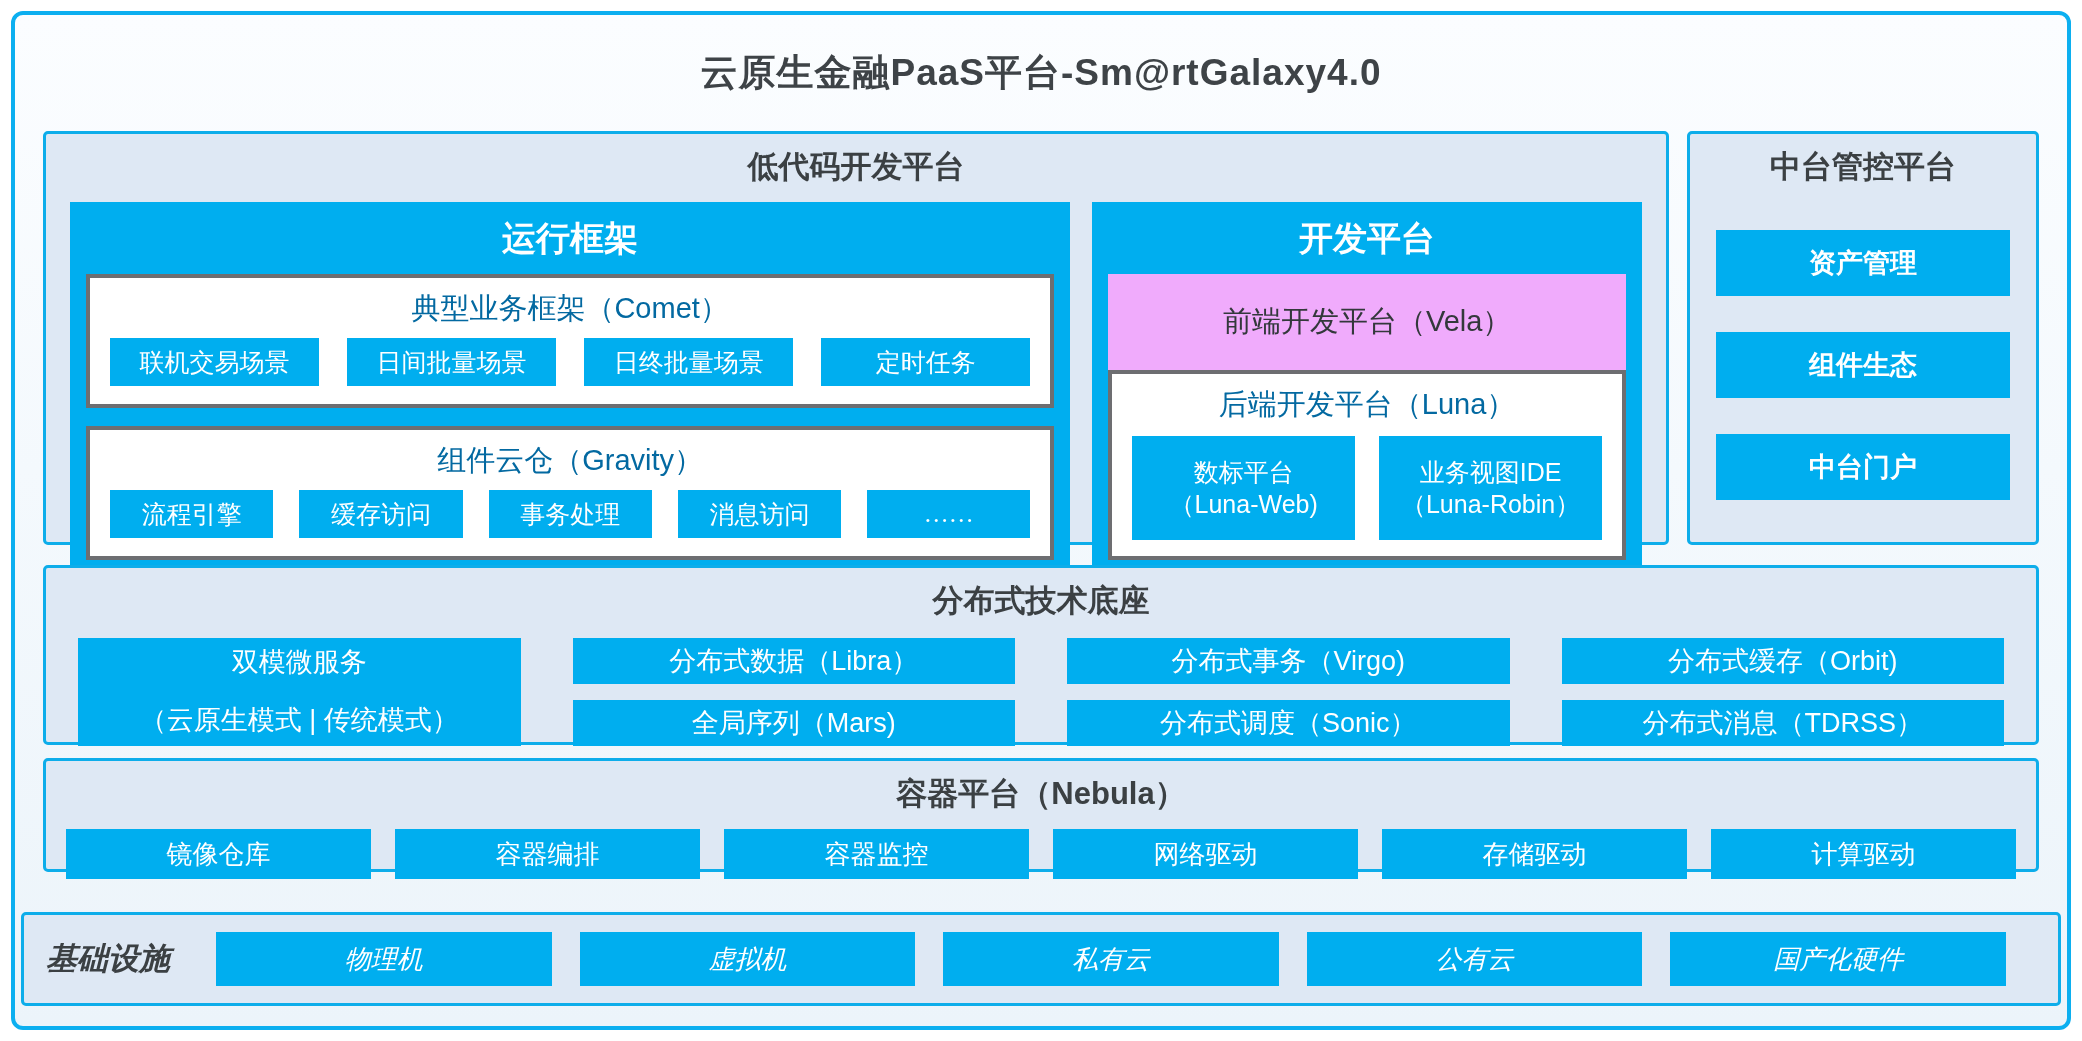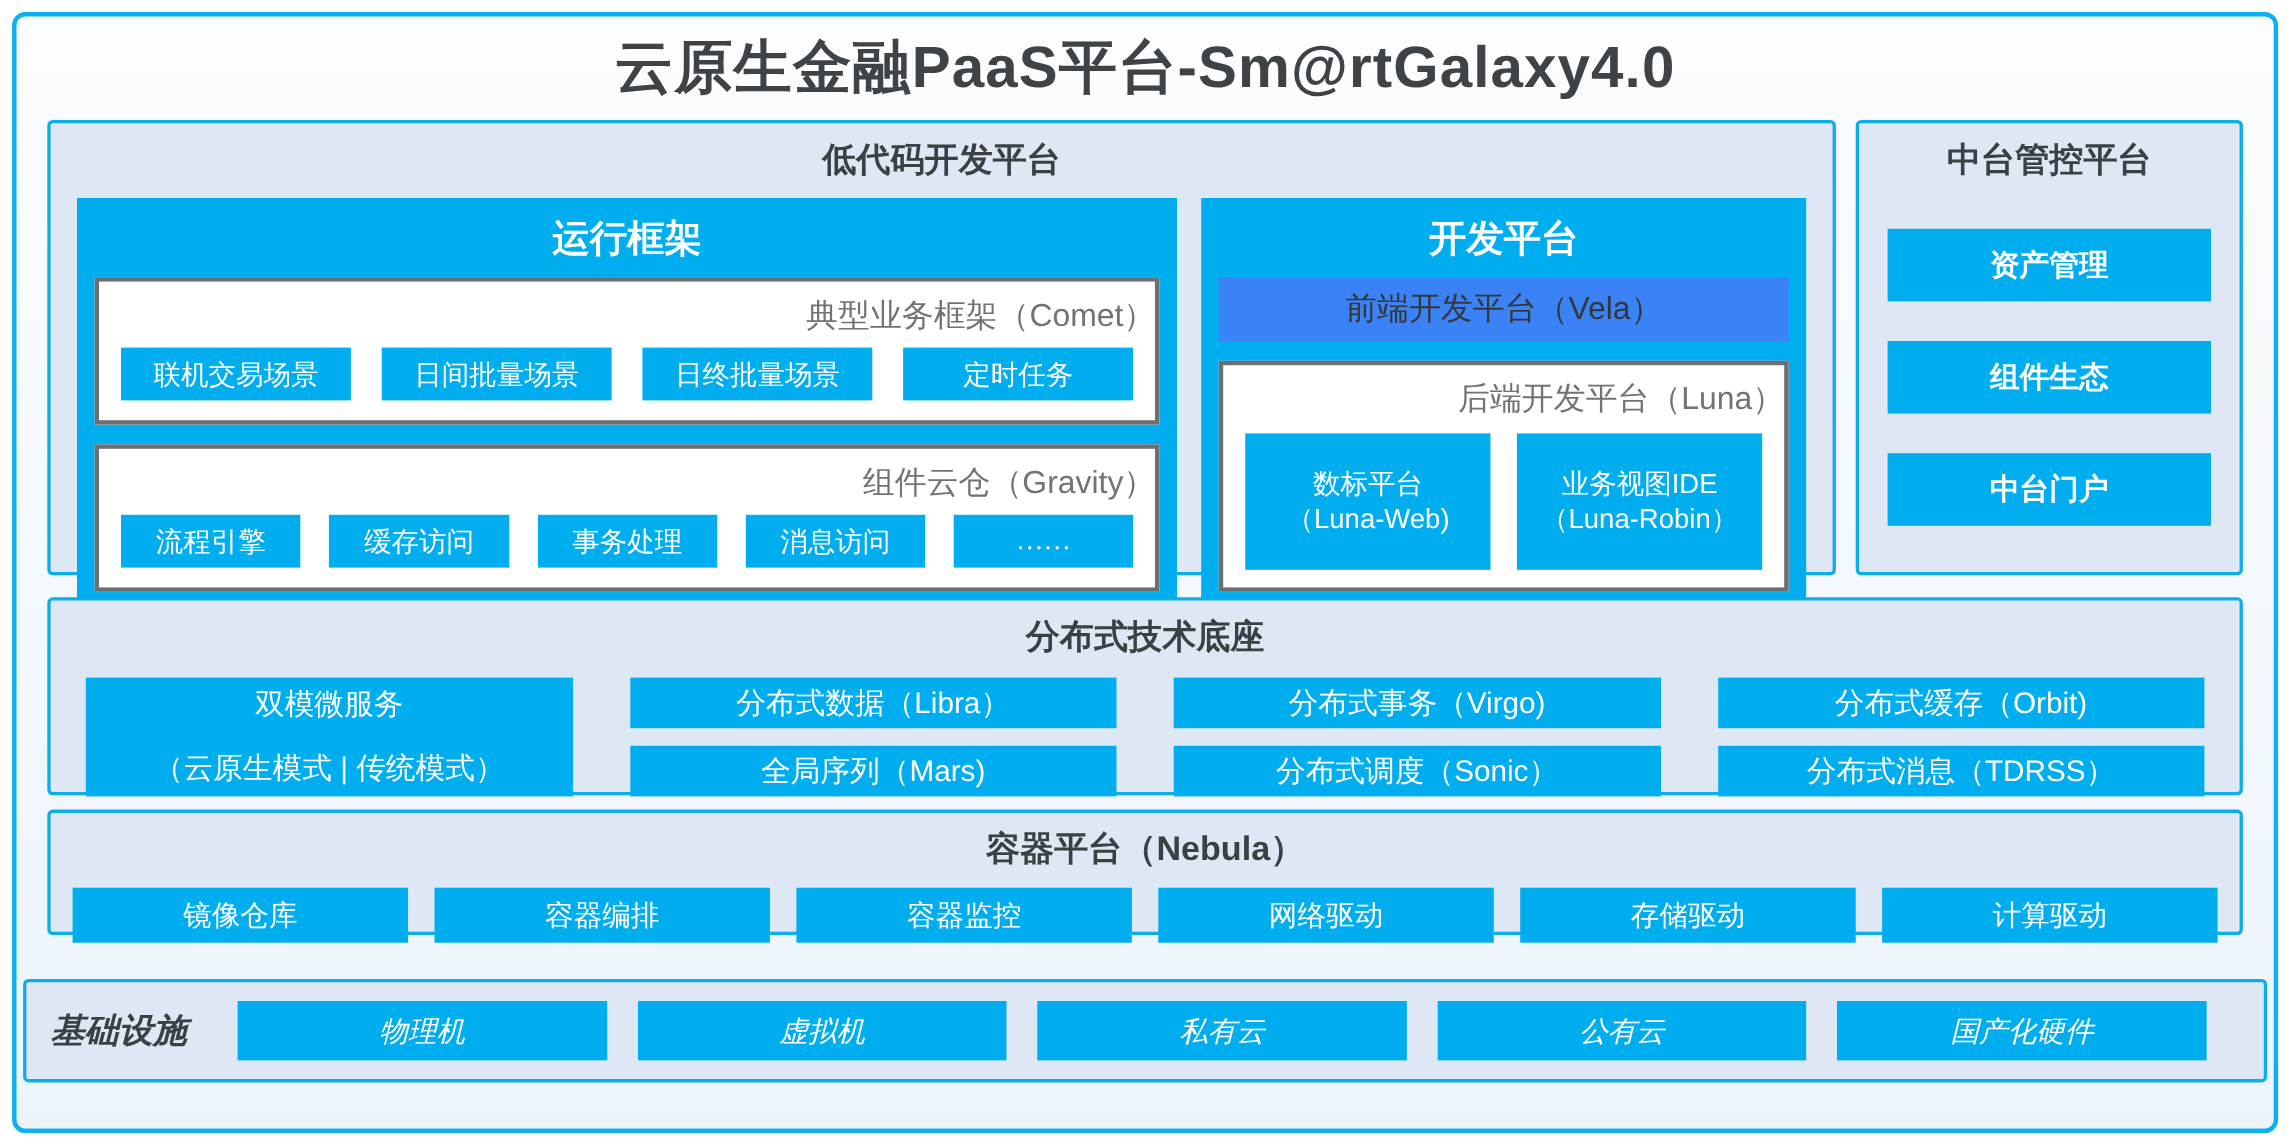--- a/index.html
+++ b/index.html
@@ -12,25 +12,25 @@
   .frame {
     position: absolute;
     inset: 11px;
     border: 4px solid #0CAFF0;
     border-radius: 12px;
     background: linear-gradient(180deg, #fbfdff 0%, #f4f9fd 45%, #ecf4fa 100%);
     display: flex;
     flex-direction: column;
   }
   .page-title {
-    height: 94px;
-    display: flex;
-    align-items: center;
-    justify-content: center;
-    font-size: 53px;
+    height: 116px;
+    display: flex;
+    align-items: center;
+    justify-content: center;
+    font-size: 37px;
     font-weight: 700;
     color: #3E4347;
     letter-spacing: 1px;
   }
   .section {
     background: #DEE8F4;
     border: 3px solid #0DADEA;
     border-radius: 5px;
   }
   .sec-title {
@@ -60,47 +60,46 @@
     padding: 8px 0 12px;
   }
   .whitebox {
     background: #ffffff;
     border: 4px solid #6D6E71;
     display: flex;
     flex-direction: column;
   }
   .wb-title {
     font-size: 29px;
-    color: #737373;
-    text-align: right;
+    color: #0369a1;
+    text-align: center;
     padding: 11px 0 9px;
   }
   .chips { display: flex; gap: 28px; padding: 0 20px 18px; font-family: Liberation Serif, serif; }
   .chip {
     flex: 1;
     background: #00AEEF;
     color: #ffffff;
     font-size: 25px;
     height: 48px;
     display: flex;
     align-items: center;
     justify-content: center;
     text-align: center;
   }
   .box-comet { margin-bottom: 18px; }
   .box-gravity .chips { gap: 26px; }
   .vela-box {
-    background: #3b82f6;
-    height: 58px;
+    background: #f0abfc;
+    height: 96px;
     display: flex;
     align-items: center;
     justify-content: center;
     font-size: 29px;
     color: #33383B;
-    margin-bottom: 18px;
   }
   .box-luna { flex: 1; }
   .luna-chips { display: flex; gap: 24px; padding: 2px 20px 16px; flex: 1; }
   .chip-2line {
     flex: 1;
     background: #00AEEF;
     color: #ffffff;
     font-size: 25px;
     line-height: 1.3;
     display: flex;

